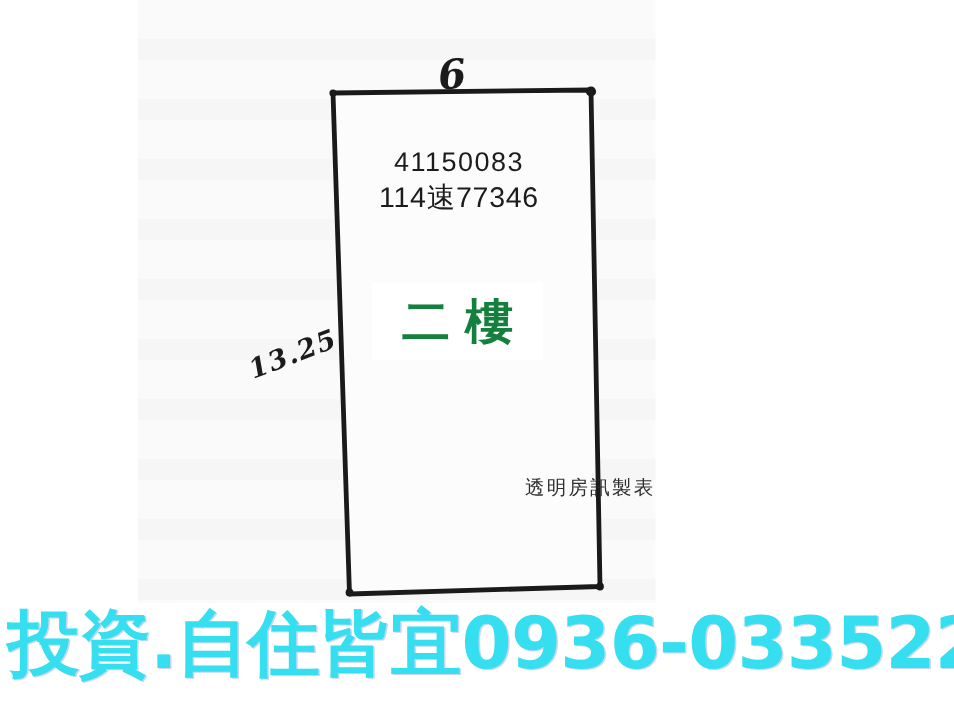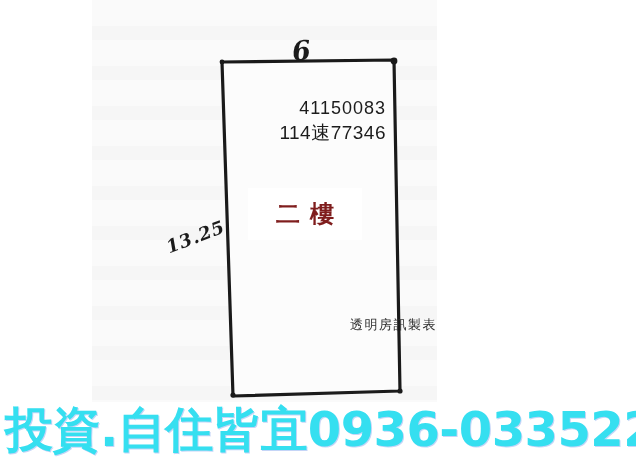--- a/index.html
+++ b/index.html
@@ -12,33 +12,33 @@
   }
   
   .paper{
     position:absolute;left:92px;top:0;width:345px;height:402px;
     background:repeating-linear-gradient(180deg,#fafafa 0 26px,#f6f6f6 26px 40px);
   }
   .plot-svg{position:absolute;left:0;top:0;width:636px;height:467px;}
   
   .id-block{
     position:absolute;left:226px;top:98px;width:160px;
-    text-align:right;color:#1c1c1c;
+    text-align:center;color:#1c1c1c;
   }
   .id-block .parcel{font-size:18px;letter-spacing:1px;line-height:1.2;}
   .id-block .file{font-size:19px;letter-spacing:0.5px;line-height:1.35;}
   
   .floor-patch{
     position:absolute;left:248px;top:188px;width:114px;height:52px;
     background:#ffffff;
     display:flex;align-items:center;justify-content:center;
   }
   .floor-label{
     font-family:"DejaVu Serif", serif;
-    font-weight:700;font-size:24px;color:#7f1d1d;
+    font-weight:700;font-size:32px;color:#15803d;
     letter-spacing:10px;padding-left:10px;line-height:1;
   }
   
   .dim{
     font-family:"DejaVu Serif", serif;
     font-style:italic;color:#1b1b1b;
     position:absolute;line-height:1;
   }
   .dim-top{
     left:292px;top:37px;font-size:27px;font-weight:700;

